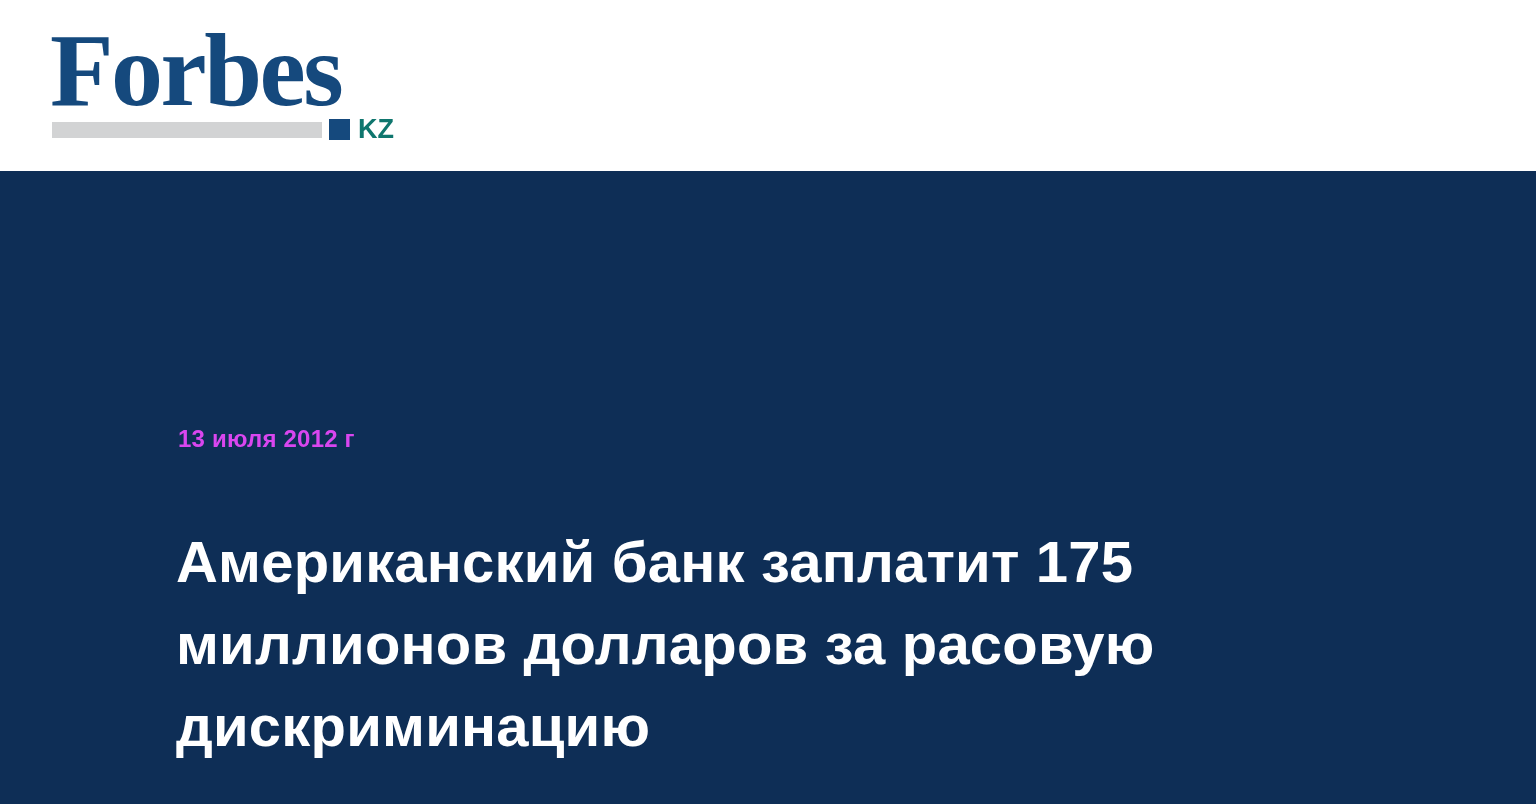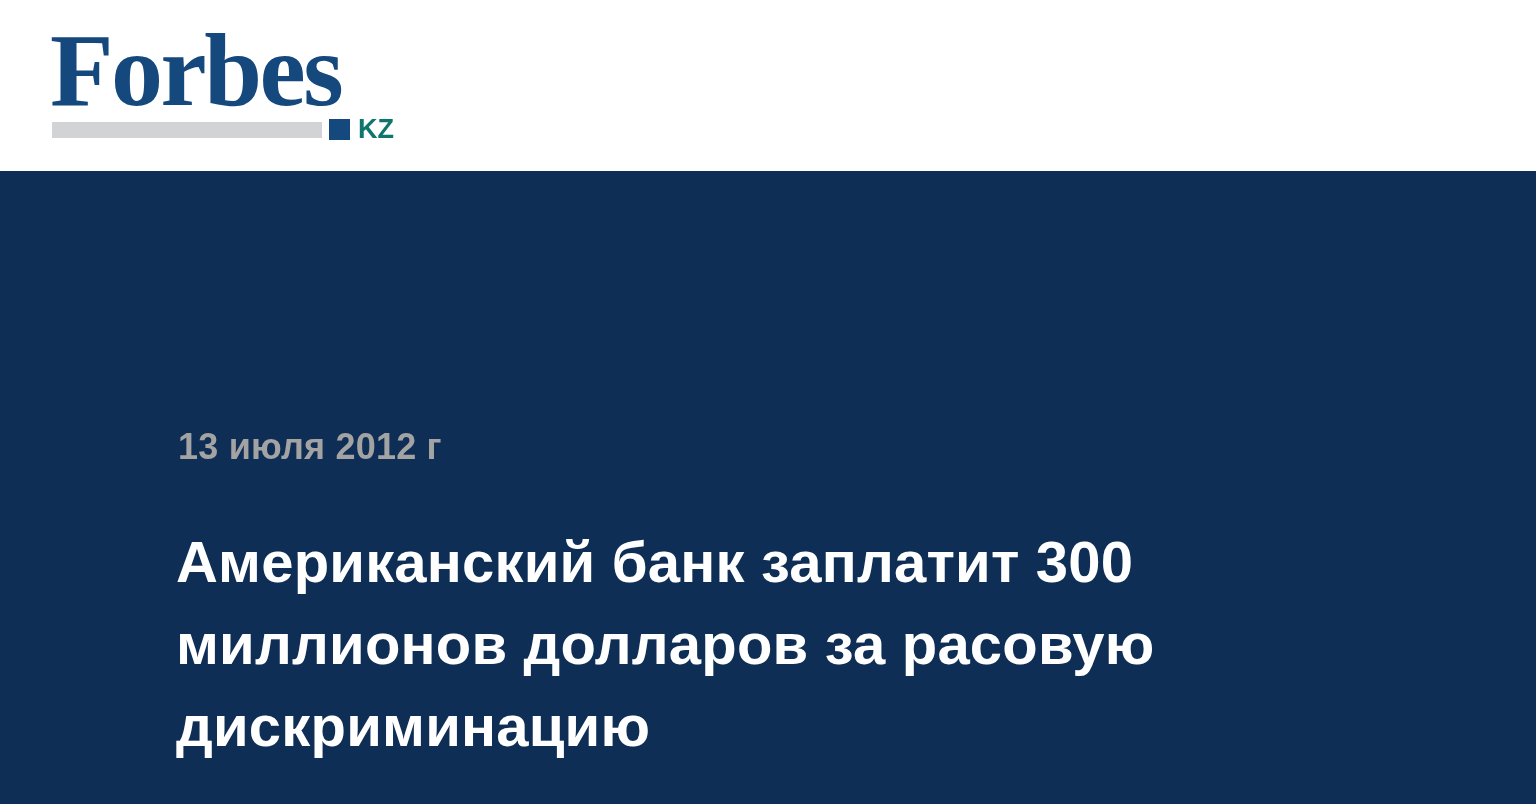--- a/index.html
+++ b/index.html
@@ -86,26 +86,25 @@
     width: 1536px;
     height: 633px;
     background: #0e2e56;
   }
   .article-date {
     position: absolute;
     left: 178px;
     top: 252px;
     font-family: "Liberation Sans", sans-serif;
     font-weight: bold;
-    font-size: 36px;
+    font-size: 24px;
     line-height: 32px;
     letter-spacing: 0.2px;
-    color: #a3a3a3;
+    color: #d946ef;
     white-space: nowrap;
-    margin-top: 8px;
   }
   .article-title {
     position: absolute;
     left: 176px;
     top: 350px;
     width: 1220px;
     margin: 0;
     font-family: "Liberation Sans", sans-serif;
     font-weight: bold;
     font-size: 58px;
@@ -123,16 +122,16 @@
     <a class="brand-logo" href="#">
       <span class="brand-wordmark">Forbes</span>
       <span class="brand-underbar"></span>
       <span class="brand-square"></span>
       <span class="brand-cc">kz</span>
     </a>
   </header>
 
   <section class="hero">
     <div class="article-date">13 июля 2012 г</div>
-    <h1 class="article-title">Американский банк заплатит 300 миллионов долларов за расовую дискриминацию</h1>
+    <h1 class="article-title">Американский банк заплатит 175 миллионов долларов за расовую дискриминацию</h1>
   </section>
 
 </div>
 
 </body></html>

